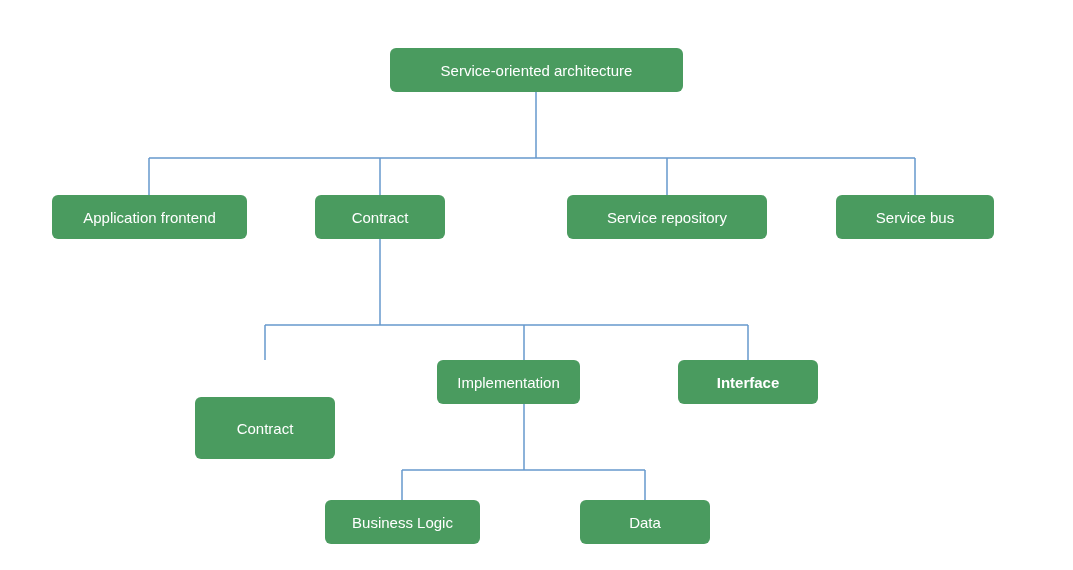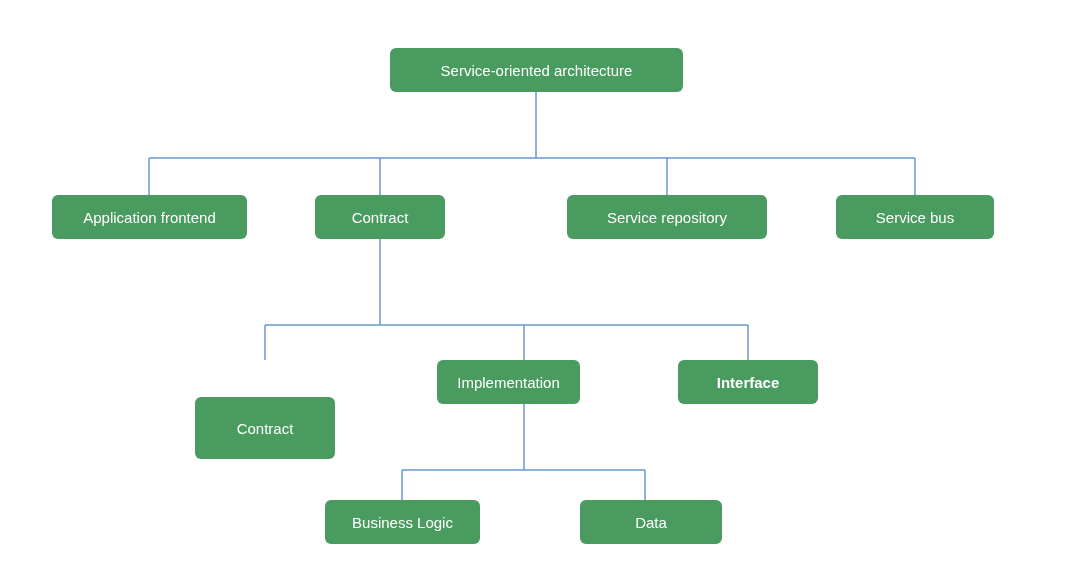--- a/index.html
+++ b/index.html
@@ -86,15 +86,15 @@
   <div class="node" style="left:836px; top:195px; width:158px; height:44px;">Service bus</div>
 
   <div class="node" style="left:195px; top:360px; width:140px; height:62px;margin-top:37px;">Contract</div>
 
   <div class="node" style="left:437px; top:360px; width:143px; height:44px;">Implementation</div>
 
   <div class="node" style="left:678px; top:360px; width:140px; height:44px;font-weight:bold;">Interface</div>
 
   <div class="node" style="left:325px; top:500px; width:155px; height:44px;">Business Logic</div>
 
-  <div class="node" style="left:580px; top:500px; width:142px; height:44px;">Data</div>
+  <div class="node" style="left:580px; top:500px; width:130px; height:44px;">Data</div>
 
 </div>
 
 </body></html>

